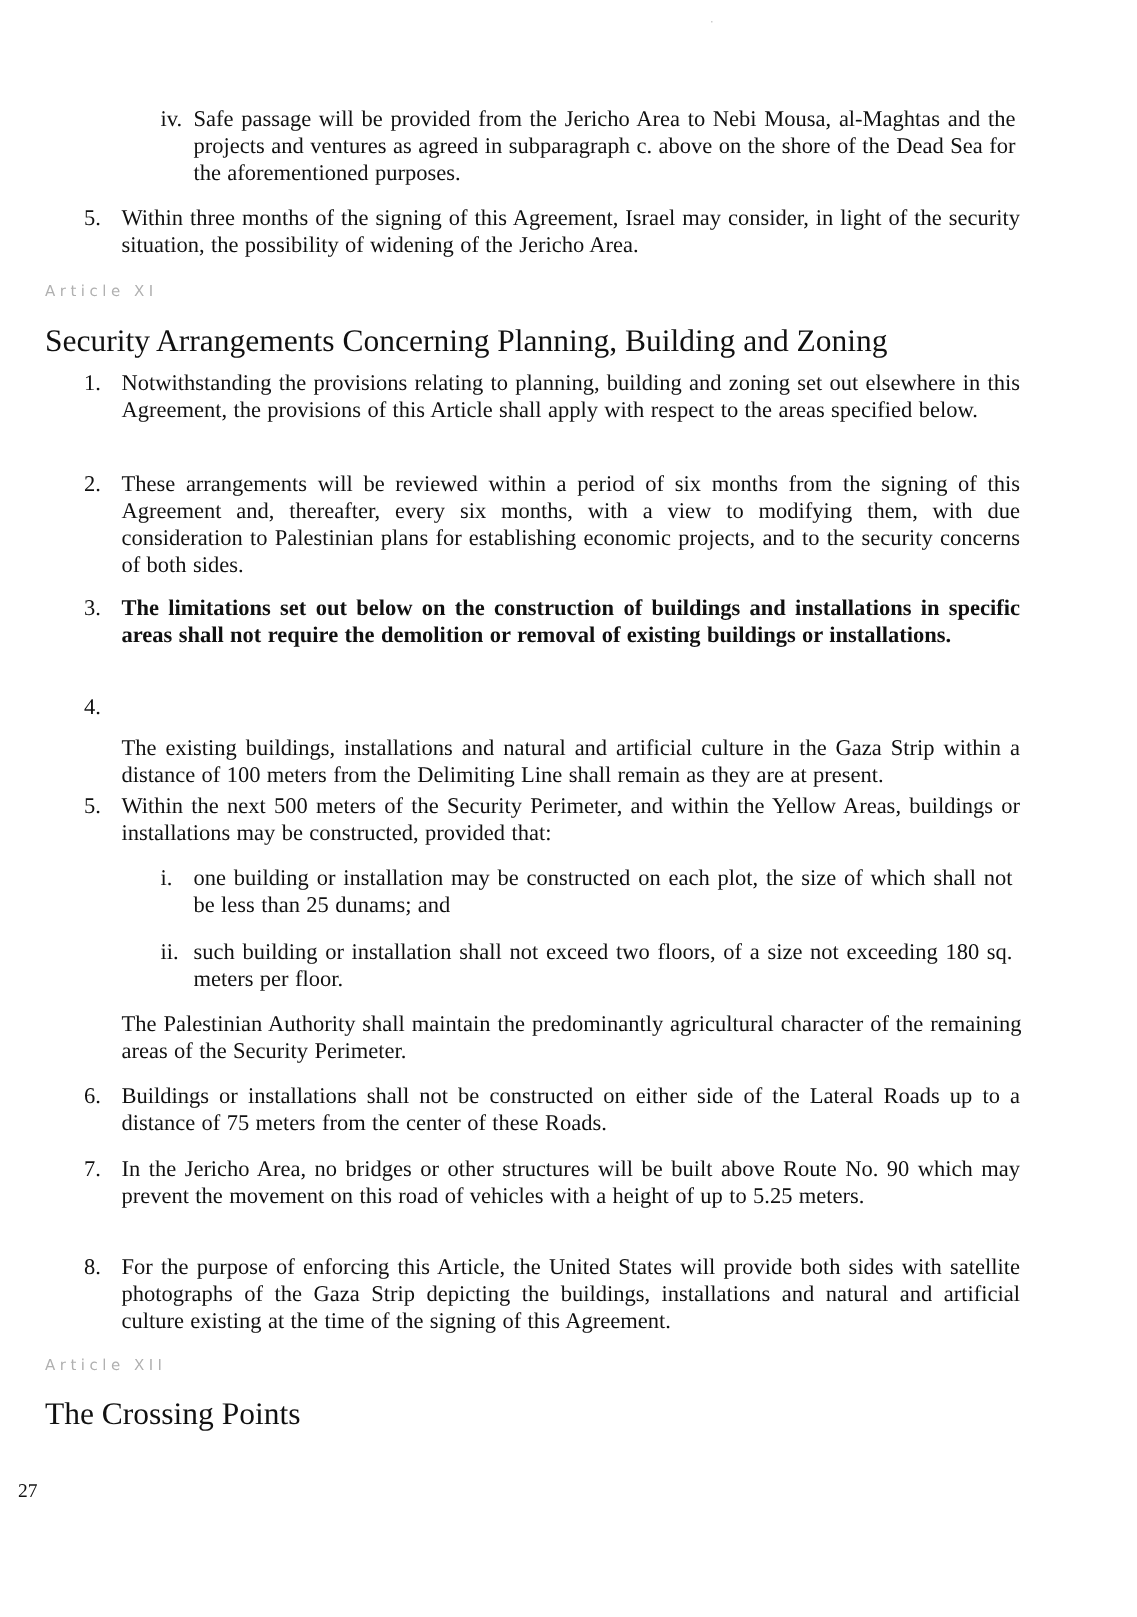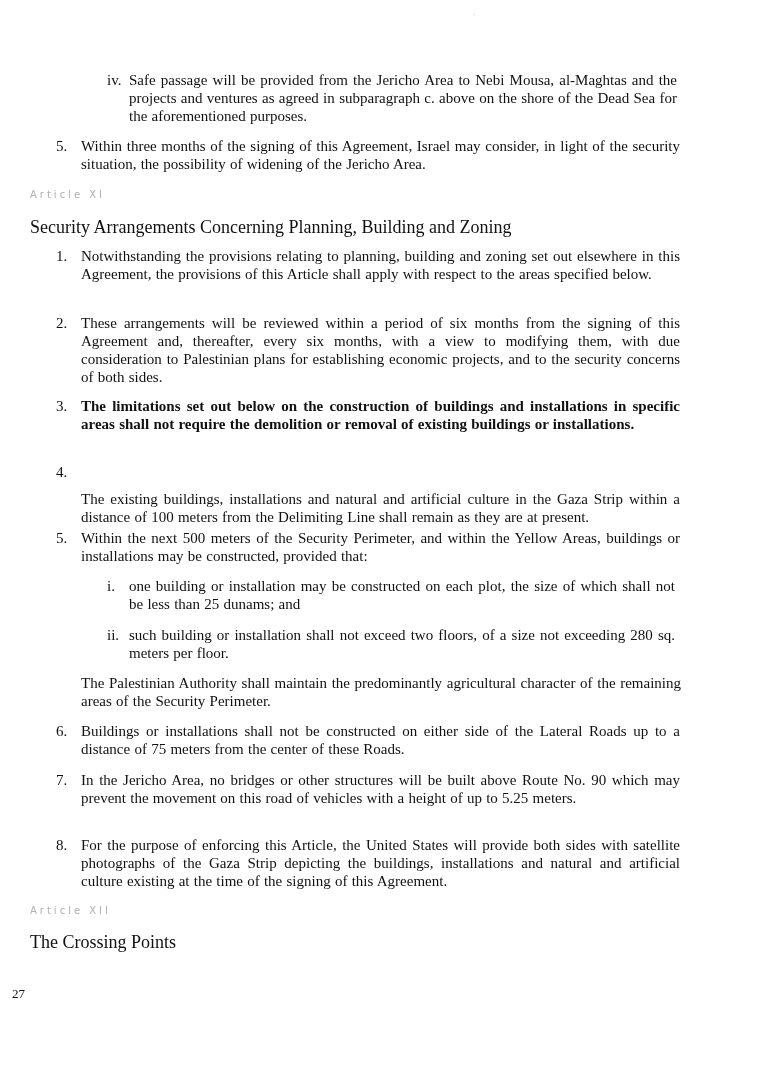--- a/index.html
+++ b/index.html
@@ -33,21 +33,21 @@
       position: absolute;
       left: 0;
       top: 0;
     }
     .body-text {
       display: block;
     }
     .heading {
       position: absolute;
       left: 18px;
-      font-size: 18px;
+      font-size: 21px;
     }
     .faded {
       position: absolute;
       left: 18px;
       font-size: 10px;
       color: #b0b0b0;
       letter-spacing: 3px;
       font-family: "DejaVu Sans", sans-serif;
     }
     .page-number {
@@ -113,21 +113,21 @@
     <span class="body-text" style="padding-left:25px;">Within the next 500 meters of the Security Perimeter, and within the Yellow Areas, buildings or installations may be constructed, provided that:</span>
   </div>
 
   <div class="para" style="left:95px; top:577px; width:568px;">
     <span class="num">i.</span>
     <span class="body-text" style="padding-left:22px;">one building or installation may be constructed on each plot, the size of which shall not be less than 25 dunams; and</span>
   </div>
 
   <div class="para" style="left:95px; top:626px; width:568px;">
     <span class="num">ii.</span>
-    <span class="body-text" style="padding-left:22px;">such building or installation shall not exceed two floors, of a size not exceeding 280 sq. meters per floor.</span>
+    <span class="body-text" style="padding-left:22px;">such building or installation shall not exceed two floors, of a size not exceeding 180 sq. meters per floor.</span>
   </div>
 
   <div class="para" style="left:69px; top:674px; width:600px;">The Palestinian Authority shall maintain the predominantly agricultural character of the remaining areas of the Security Perimeter.</div>
 
   <div class="para" style="left:44px; top:722px; width:624px;">
     <span class="num">6.</span>
     <span class="body-text" style="padding-left:25px;">Buildings or installations shall not be constructed on either side of the Lateral Roads up to a distance of 75 meters from the center of these Roads.</span>
   </div>
 
   <div class="para" style="left:44px; top:771px; width:624px;">

